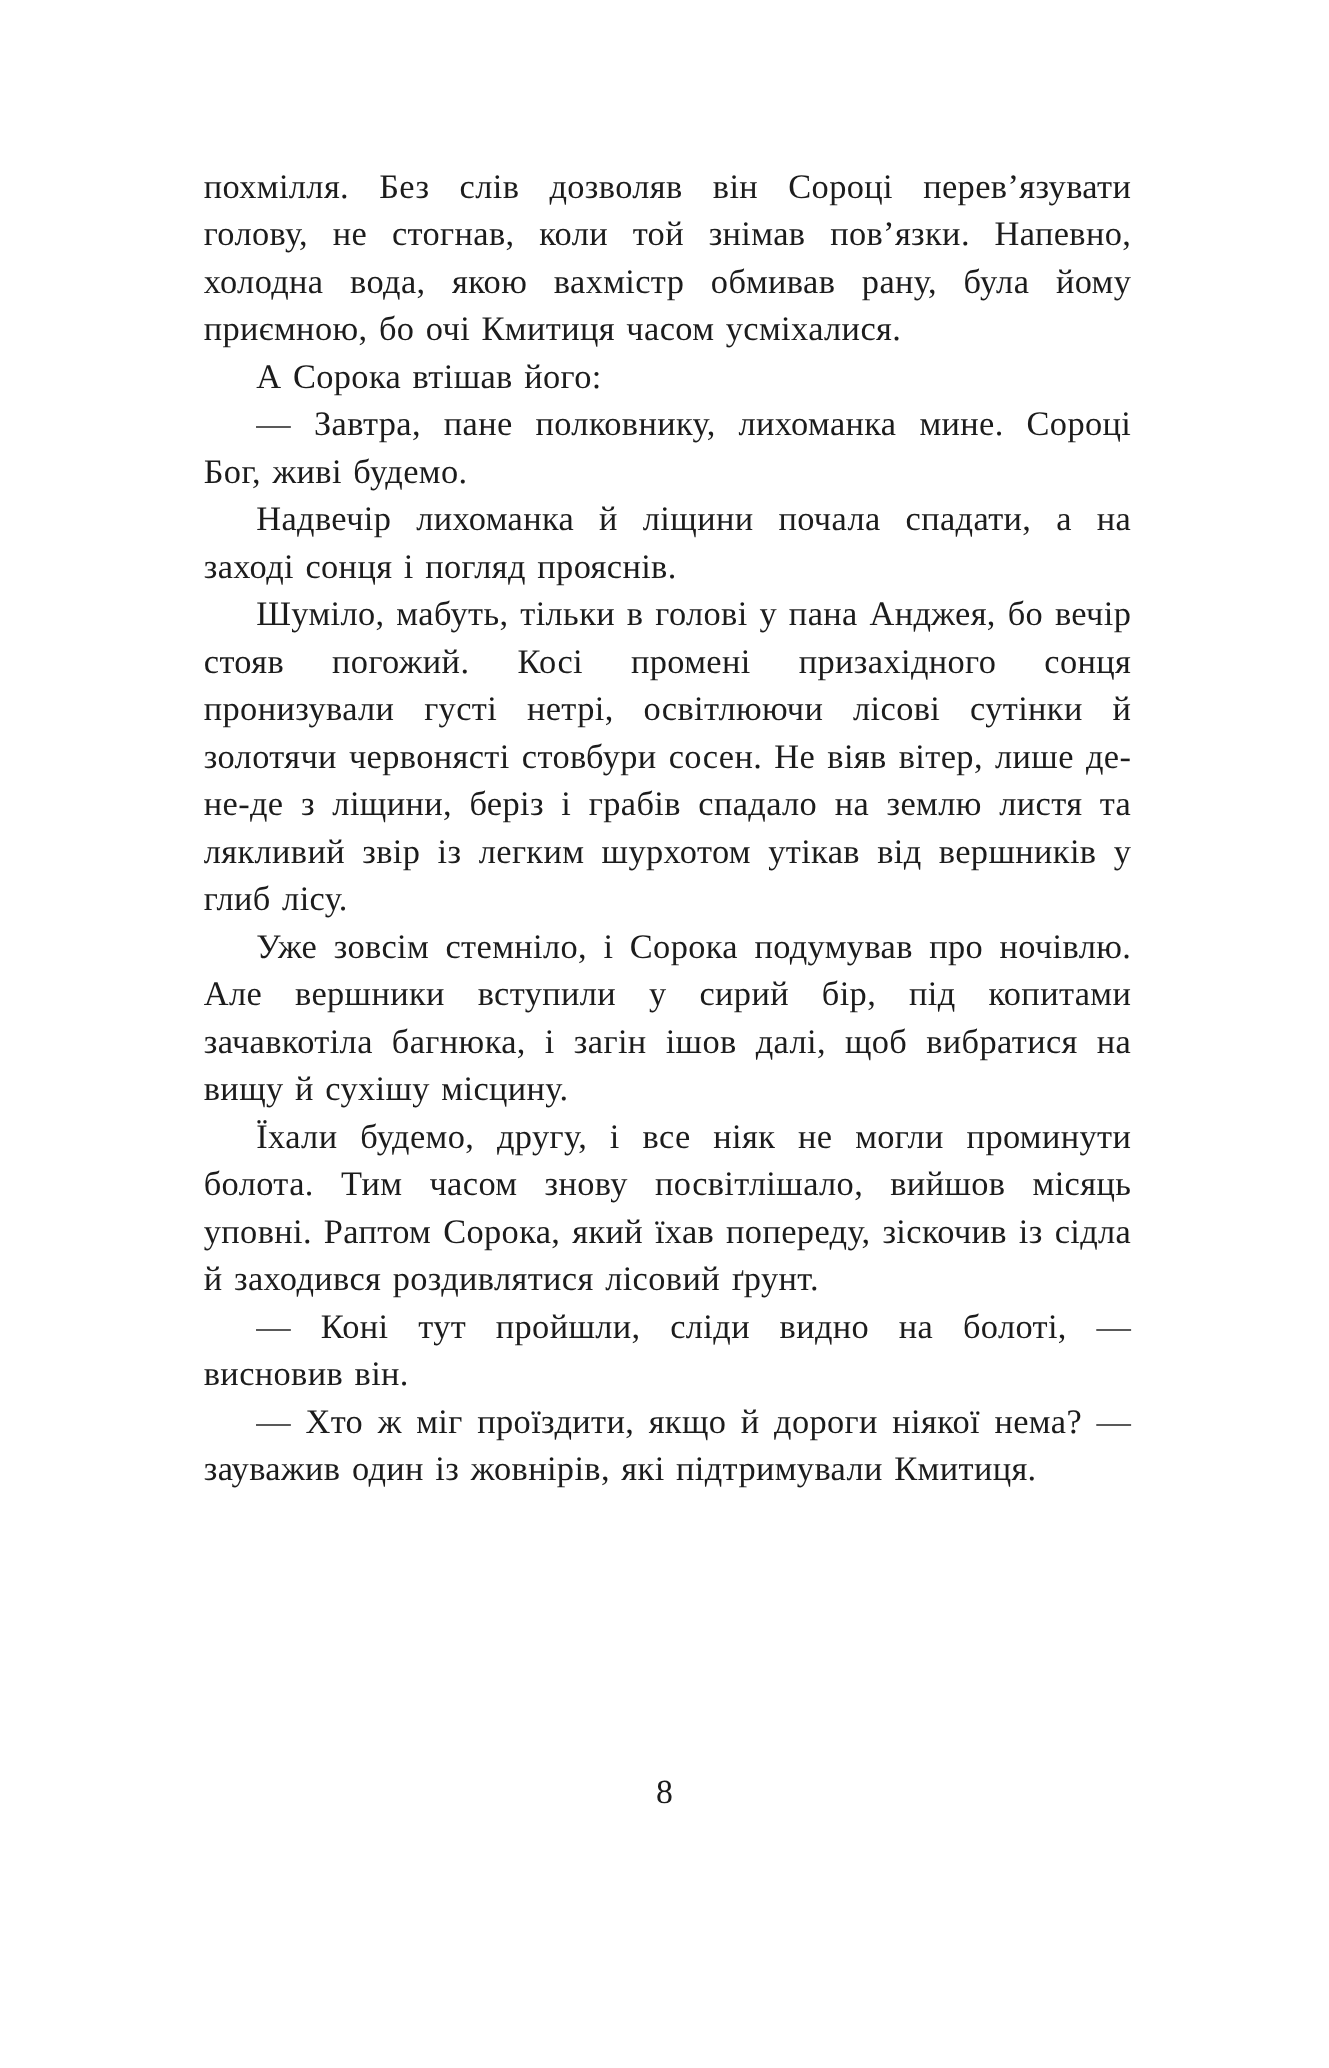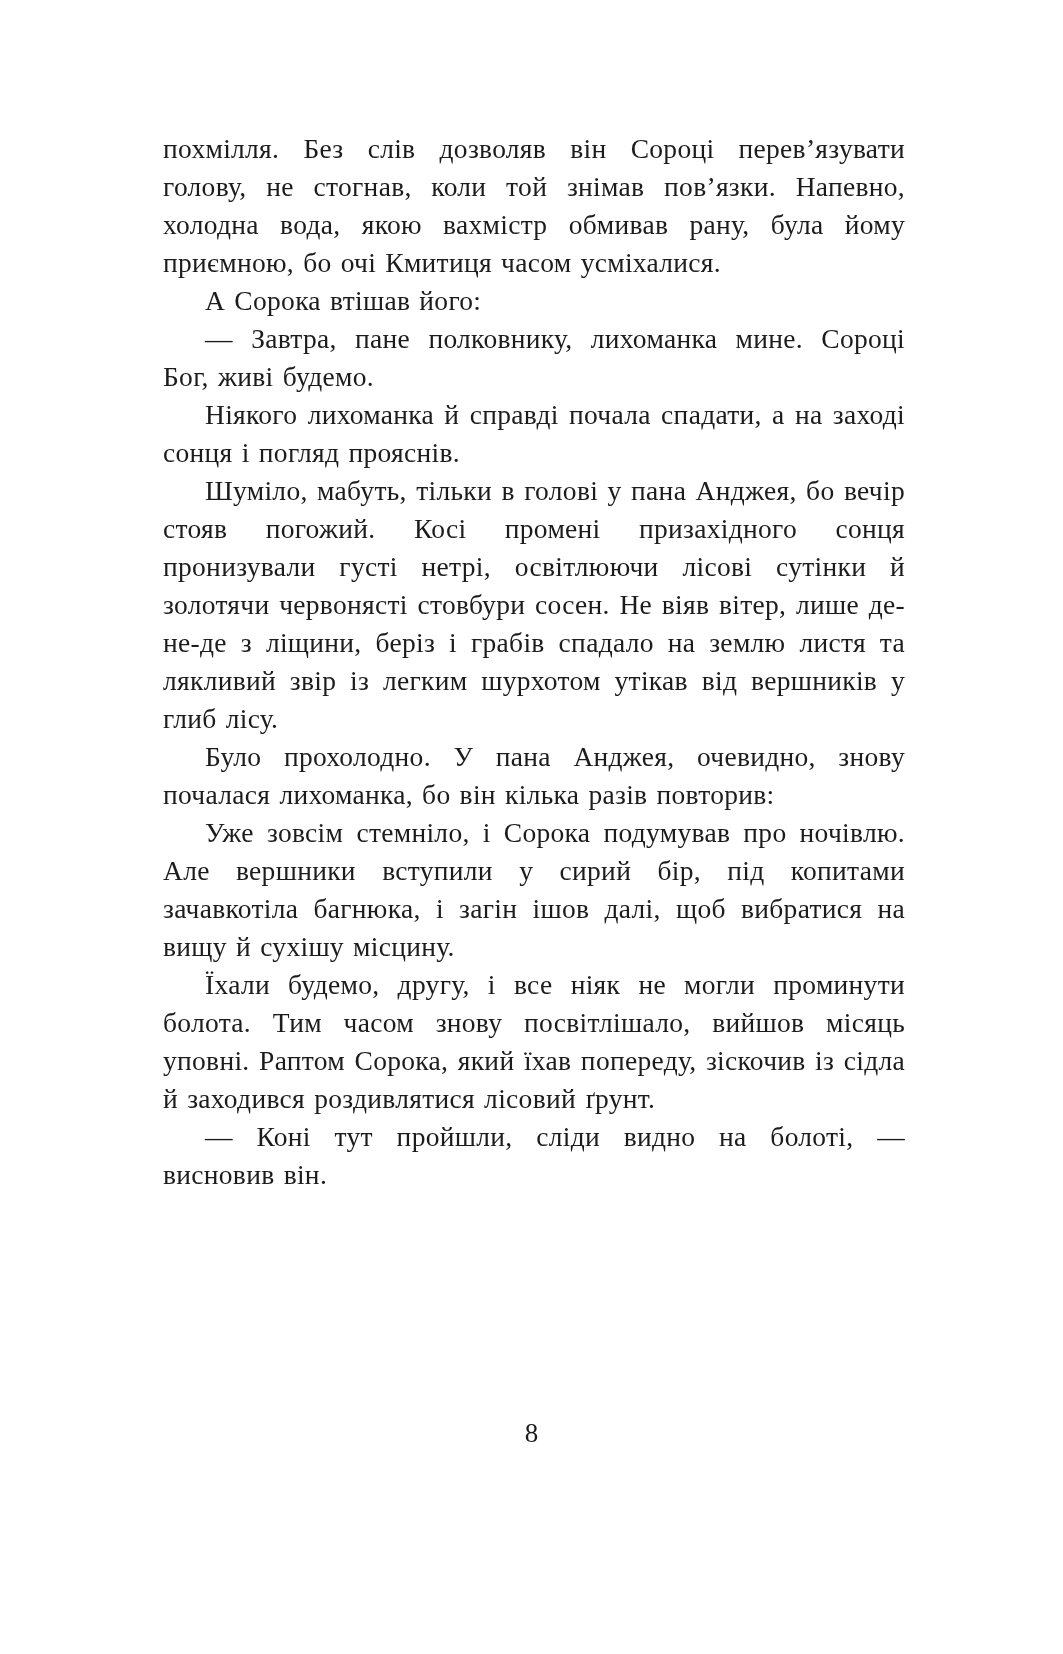--- a/index.html
+++ b/index.html
@@ -50,21 +50,21 @@
   }
 </style>
 </head>
 <body>
 
 <div class="book-page">
   <div class="text-block">
       <p class="para">похмілля. Без слів дозволяв він Сороці перев’язувати голову, не стогнав, коли той знімав пов’язки. Напевно, холодна вода, якою вахмістр обмивав рану, була йому приємною, бо очі Кмитиця часом усміхалися.</p>
       <p class="para indent">А Сорока втішав його:</p>
       <p class="para indent">— Завтра, пане полковнику, лихоманка мине. Сороці Бог, живі будемо.</p>
-      <p class="para indent">Ніякого лихоманка й справді почала спадати, а на заході сонця і погляд прояснів.</p>
+      <p class="para indent">Надвечір лихоманка й ліщини почала спадати, а на заході сонця і погляд прояснів.</p>
       <p class="para indent">Шуміло, мабуть, тільки в голові у пана Анджея, бо вечір стояв погожий. Косі промені призахідного сонця пронизували густі нетрі, освітлюючи лісові сутінки й золотячи червонясті стовбури сосен. Не віяв вітер, лише де-не-де з ліщини, беріз і грабів спадало на землю листя та лякливий звір із легким шурхотом утікав від вершників у глиб лісу.</p>
-      <p class="para indent">Було прохолодно. У пана Анджея, очевидно, знову почалася лихоманка, бо він кілька разів повторив:</p>
       <p class="para indent">Уже зовсім стемніло, і Сорока подумував про ночівлю. Але вершники вступили у сирий бір, під копитами зачавкотіла багнюка, і загін ішов далі, щоб вибратися на вищу й сухішу місцину.</p>
       <p class="para indent">Їхали будемо, другу, і все ніяк не могли проминути болота. Тим часом знову посвітлішало, вийшов місяць уповні. Раптом Сорока, який їхав попереду, зіскочив із сідла й заходився роздивлятися лісовий ґрунт.</p>
       <p class="para indent">— Коні тут пройшли, сліди видно на болоті, — висновив він.</p>
+      <p class="para indent">— Хто ж міг проїздити, якщо й дороги ніякої нема? — зауважив один із жовнірів, які підтримували Кмитиця.</p>
     </div>
   <div class="page-number">8</div>
 </div>
 
 </body></html>

